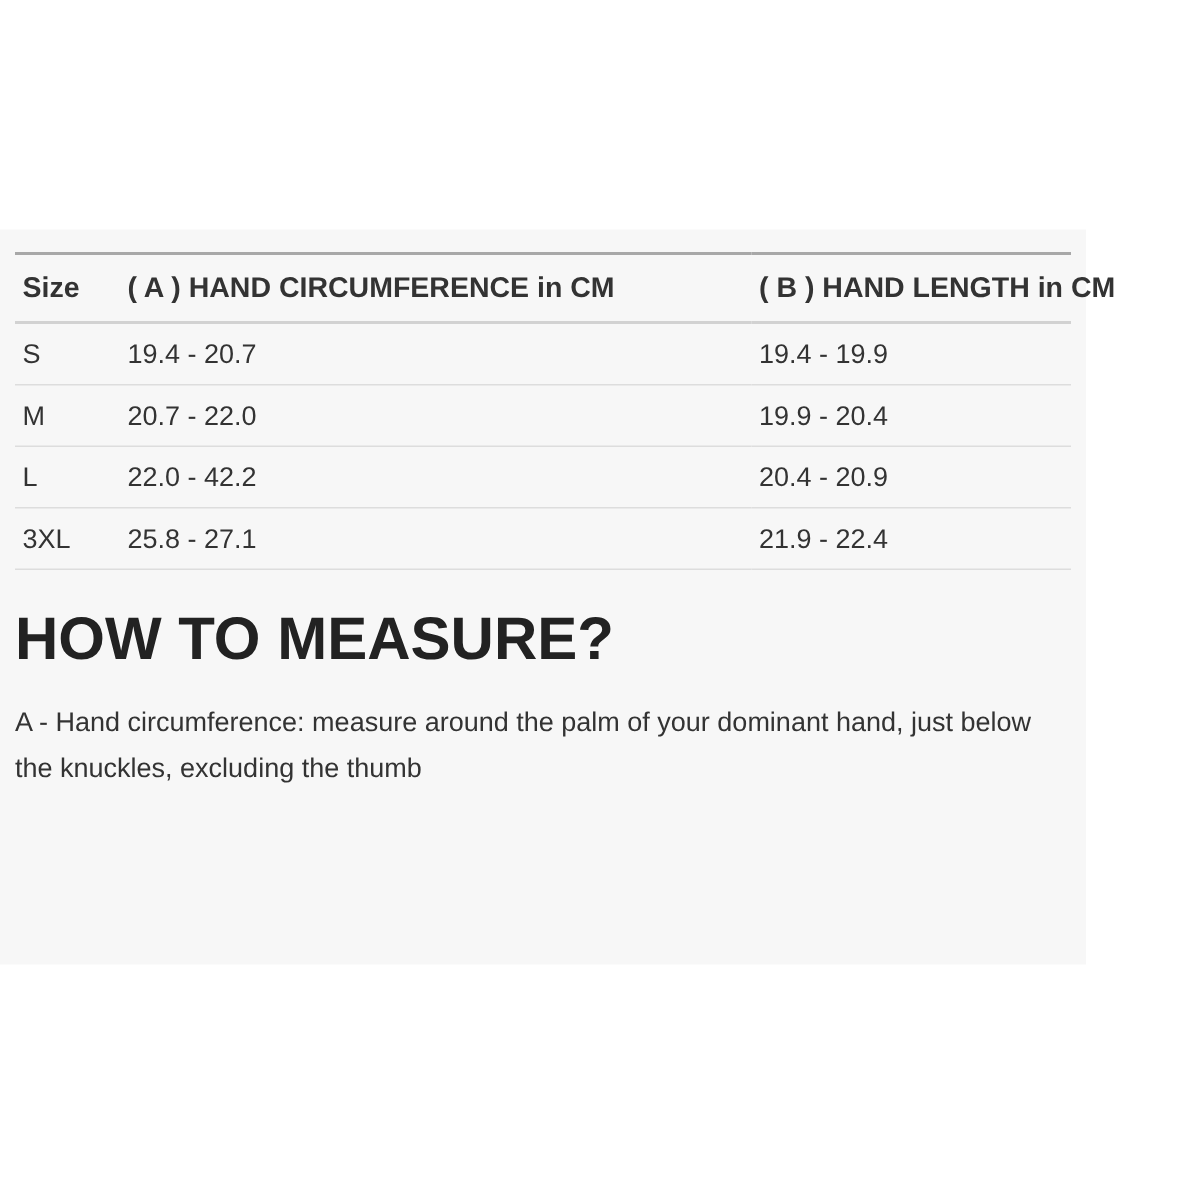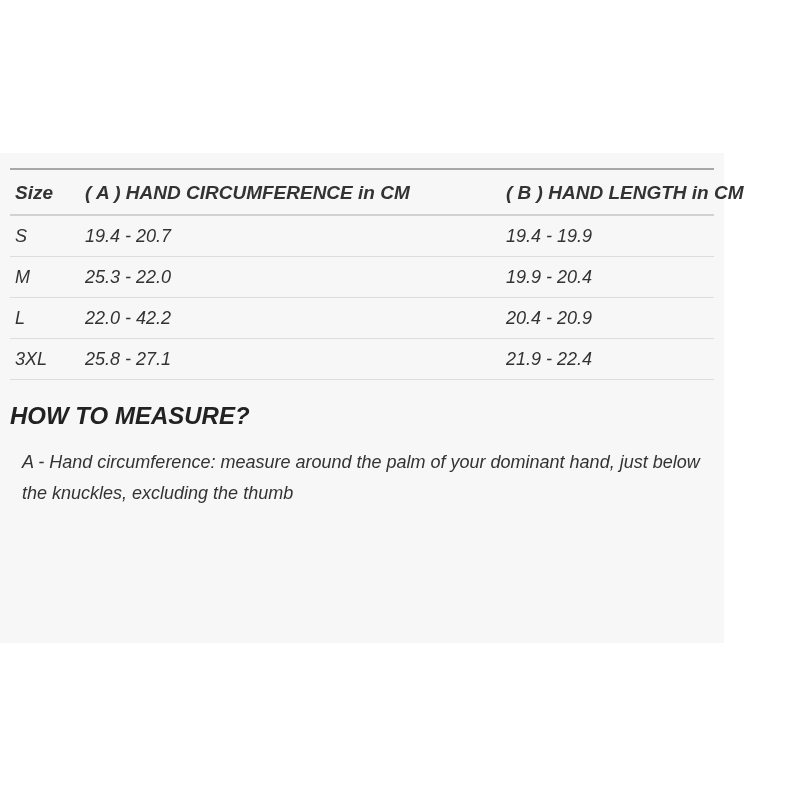--- a/index.html
+++ b/index.html
@@ -15,21 +15,20 @@
     background: #ffffff;
     overflow: hidden;
   }
   .size-section {
     box-sizing: border-box;
     margin-top: 153px;
     width: 724px;
     min-height: 490px;
     background: var(--section-background, #f7f7f7);
     padding: 15px 10px 25px 10px;
-    font-style: italic;
   }
   table.size-chart {
     width: 100%;
     border-collapse: collapse;
     border-top: 2px solid var(--table-top-border, #a8a8a8);
     table-layout: fixed;
   }
   table.size-chart th {
     text-align: left;
     font-size: 19px;
@@ -44,28 +43,28 @@
     font-size: 18px;
     color: var(--text, #333333);
     padding: 10px 5px 9px 5px;
     border-bottom: 1px solid var(--row-border, #dddddd);
     white-space: nowrap;
   }
   table.size-chart th.col-size { width: 60px; }
   table.size-chart th.col-circ { width: 411px; margin-top: 48px; }
   h2.how-heading {
     margin: 22px 0 16px 0;
-    font-size: 24px;
+    font-size: 40px;
     line-height: 1.2;
     font-weight: bold;
     color: var(--heading-text, #222222);
     letter-spacing: 0;
   }
   p.instruction {
-    margin: 12px;
+    margin: 0;
     max-width: 750px;
     font-size: 18px;
     line-height: 31px;
     color: var(--text, #333333);
   }
 </style>
 </head>
 <body>
 
 <div class="page">
@@ -80,21 +79,21 @@
         </tr>
       </thead>
       <tbody>
         <tr>
           <td>S</td>
           <td>19.4 - 20.7</td>
           <td>19.4 - 19.9</td>
         </tr>
         <tr>
           <td>M</td>
-          <td>25.3 - 22.0</td>
+          <td>20.7 - 22.0</td>
           <td>19.9 - 20.4</td>
         </tr>
         <tr>
           <td>L</td>
           <td>22.0 - 42.2</td>
           <td>20.4 - 20.9</td>
         </tr>
         <tr>
           <td>3XL</td>
           <td>25.8 - 27.1</td>

